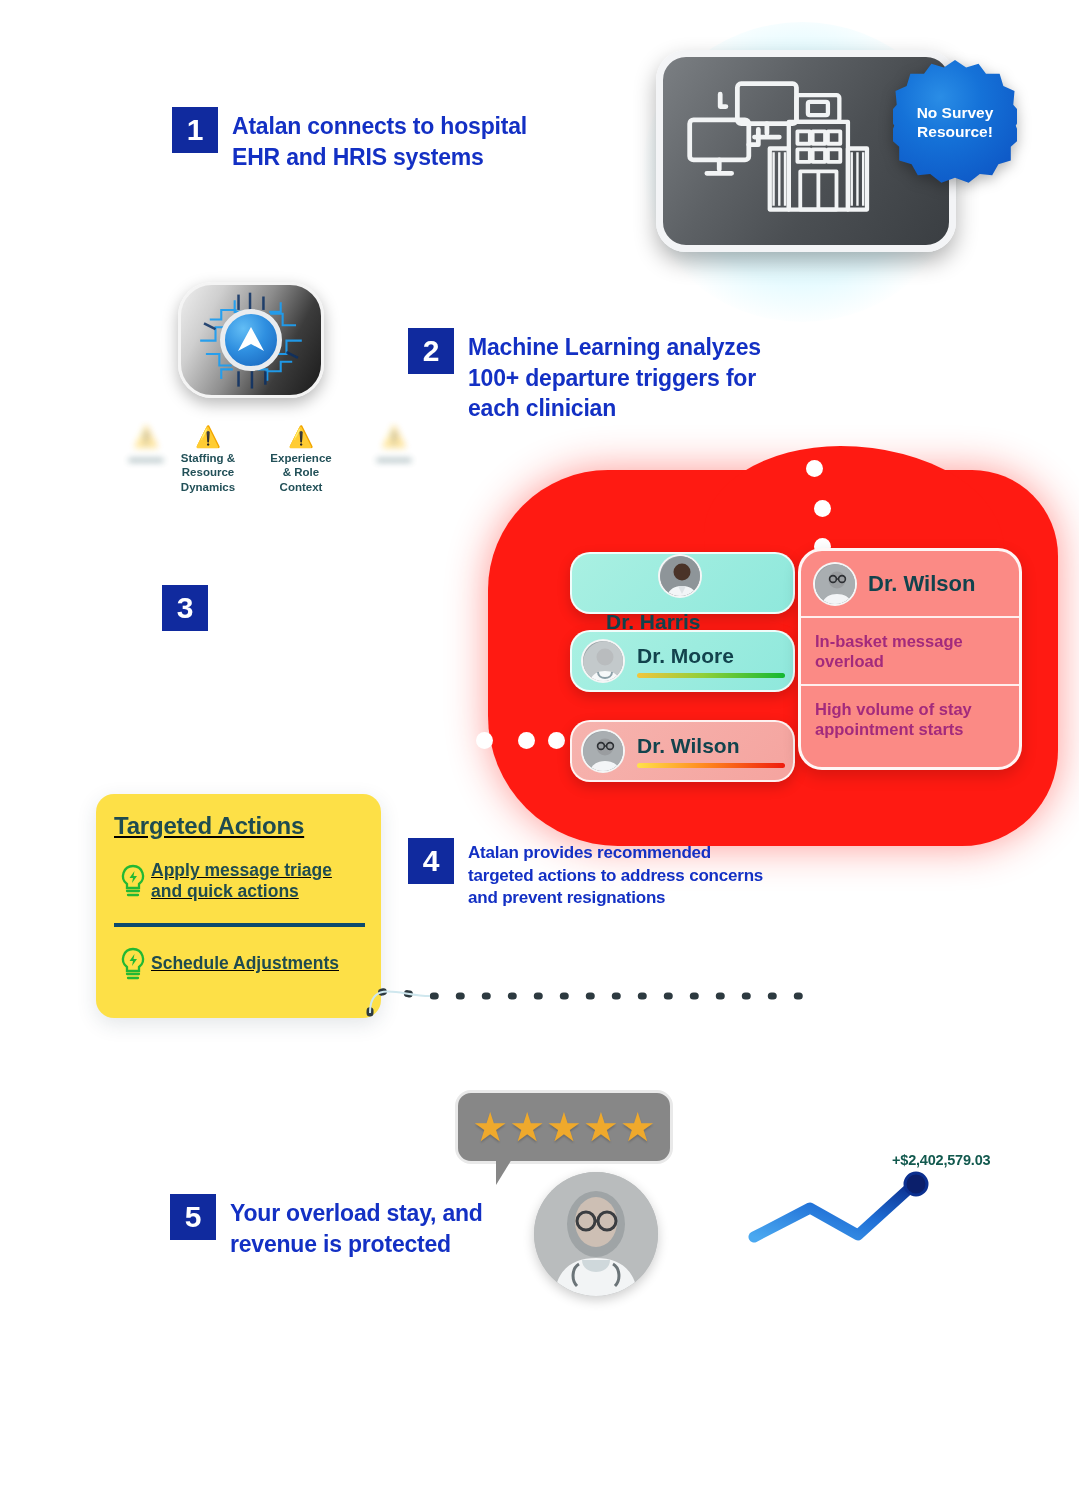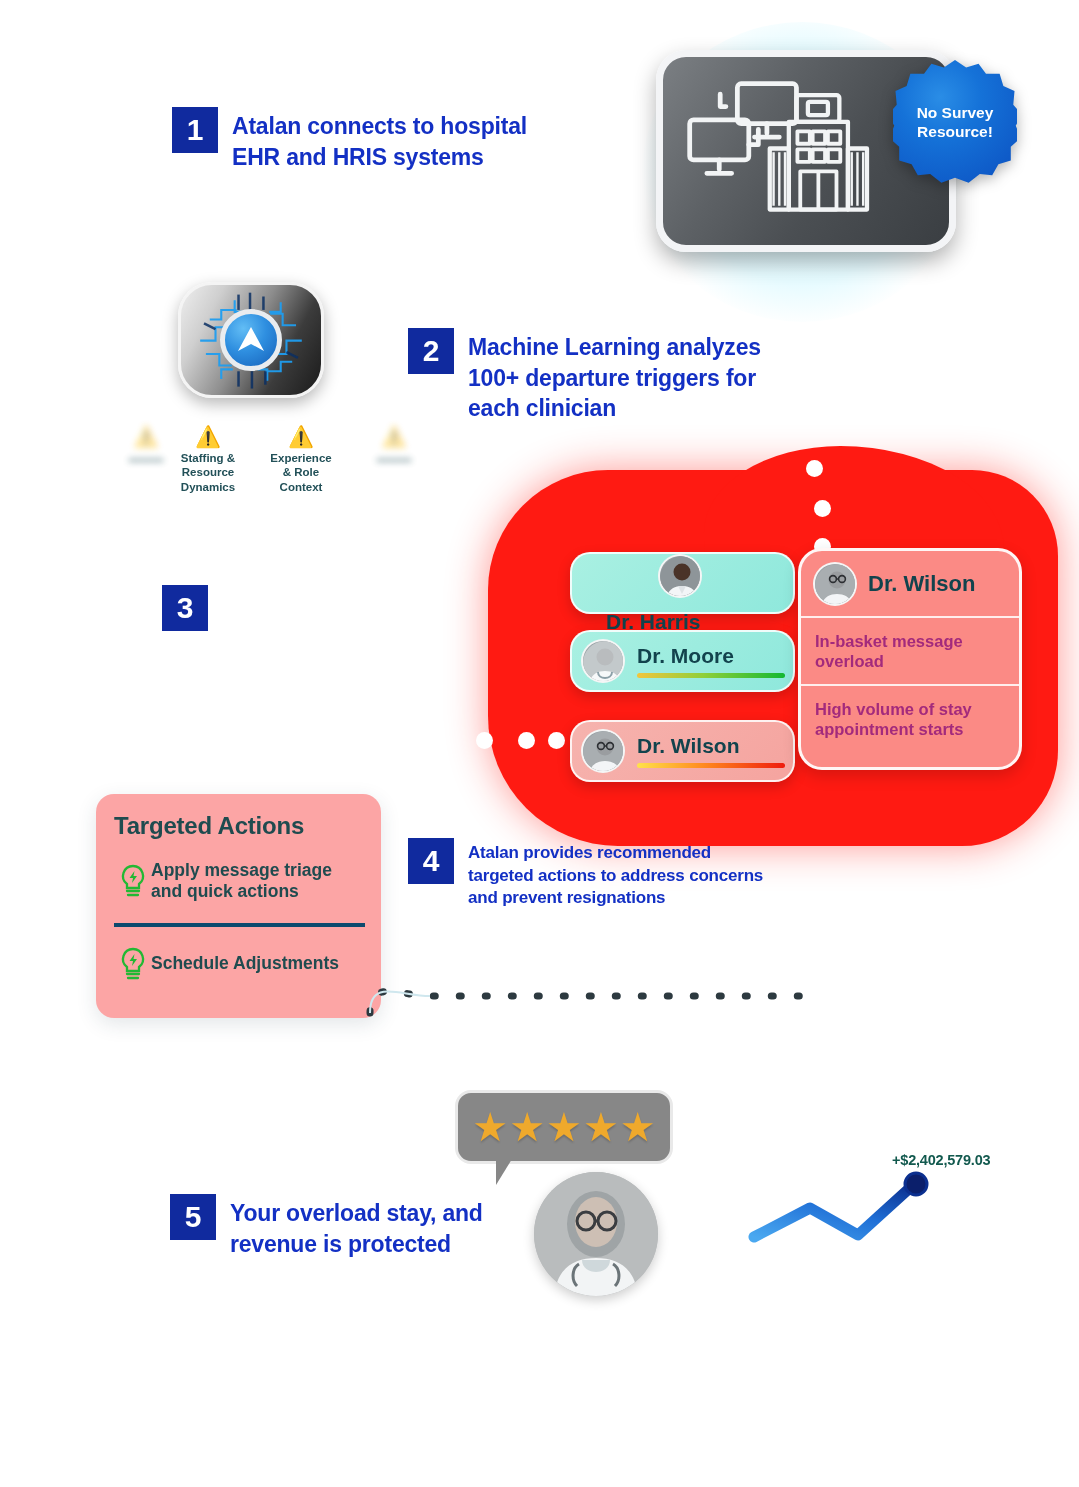--- a/index.html
+++ b/index.html
@@ -140,23 +140,24 @@
   #detail-card .hdr .nm { color: #12434d; font-weight: bold; font-size: 22px; }
   #detail-card .rw {
     padding: 13px 13px 13px 14px; color: #a32a7c; font-weight: bold;
     font-size: 16.5px; line-height: 1.22;
   }
   #detail-card .rw + .rw { border-top: 2px solid rgba(255,255,255,.85); }
 
   
   #actions {
     position: absolute; left: 96px; top: 794px; width: 285px; height: 224px;
-    background: #fca5a5; border-radius: 18px;
+    background: #fde047; border-radius: 18px;
     box-shadow: 0 6px 20px rgba(40,60,80,.13);
     padding: 18px 16px 4px 18px;
+    text-decoration: underline;
   }
   #actions h3 { color: #1f4b4f; font-size: 24px; font-weight: bold; letter-spacing:-.2px;}
   .act-row { display: flex; align-items: center; gap: 3px; padding: 20px 2px 20px 4px; }
   .act-row + .act-row { border-top: 4px solid #0c4a6e; }
   .act-row .lbl { color: #1f4b4f; font-weight: bold; font-size: 17.5px; line-height: 1.22; }
   .bulb { flex: 0 0 30px; width: 30px; height: 34px; position: relative; }
 
   #dash-connector { position: absolute; left: 360px; top: 958px; width: 460px; height: 60px; }
 
   

